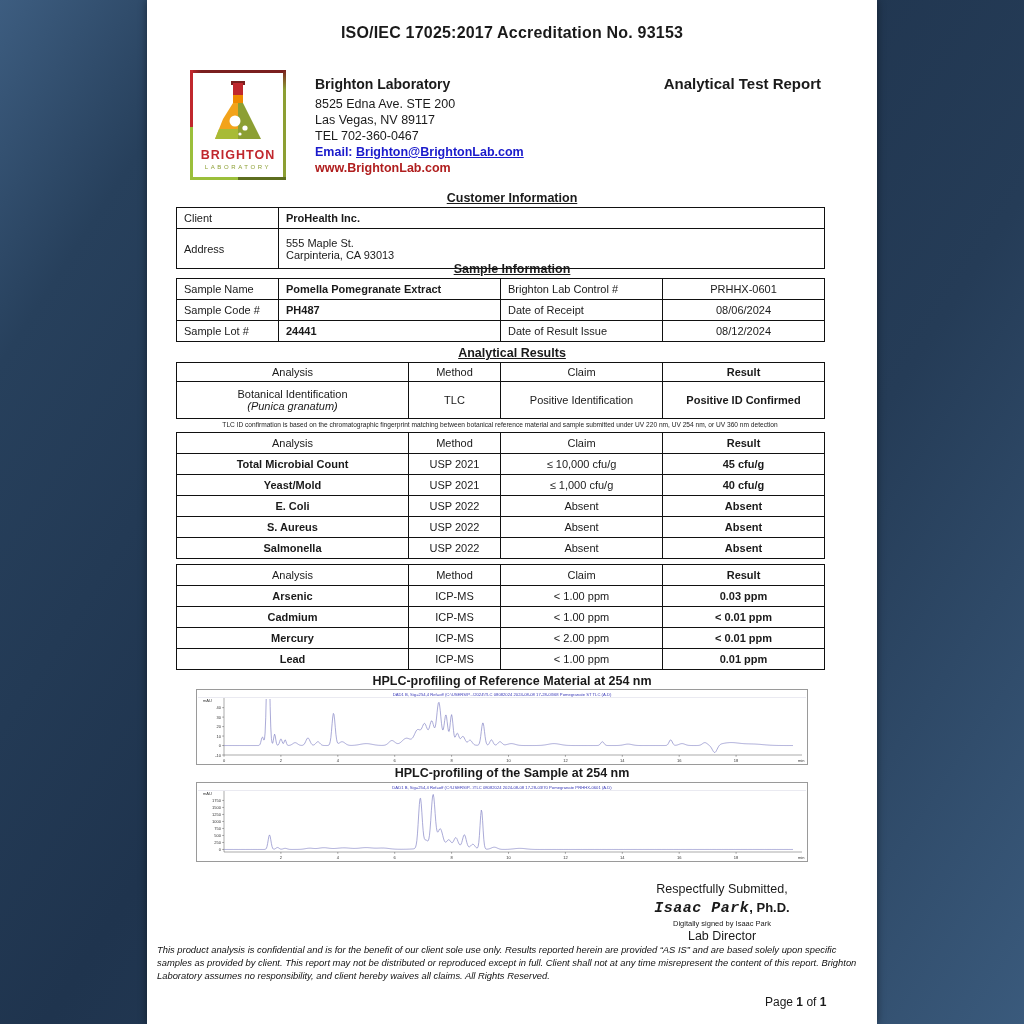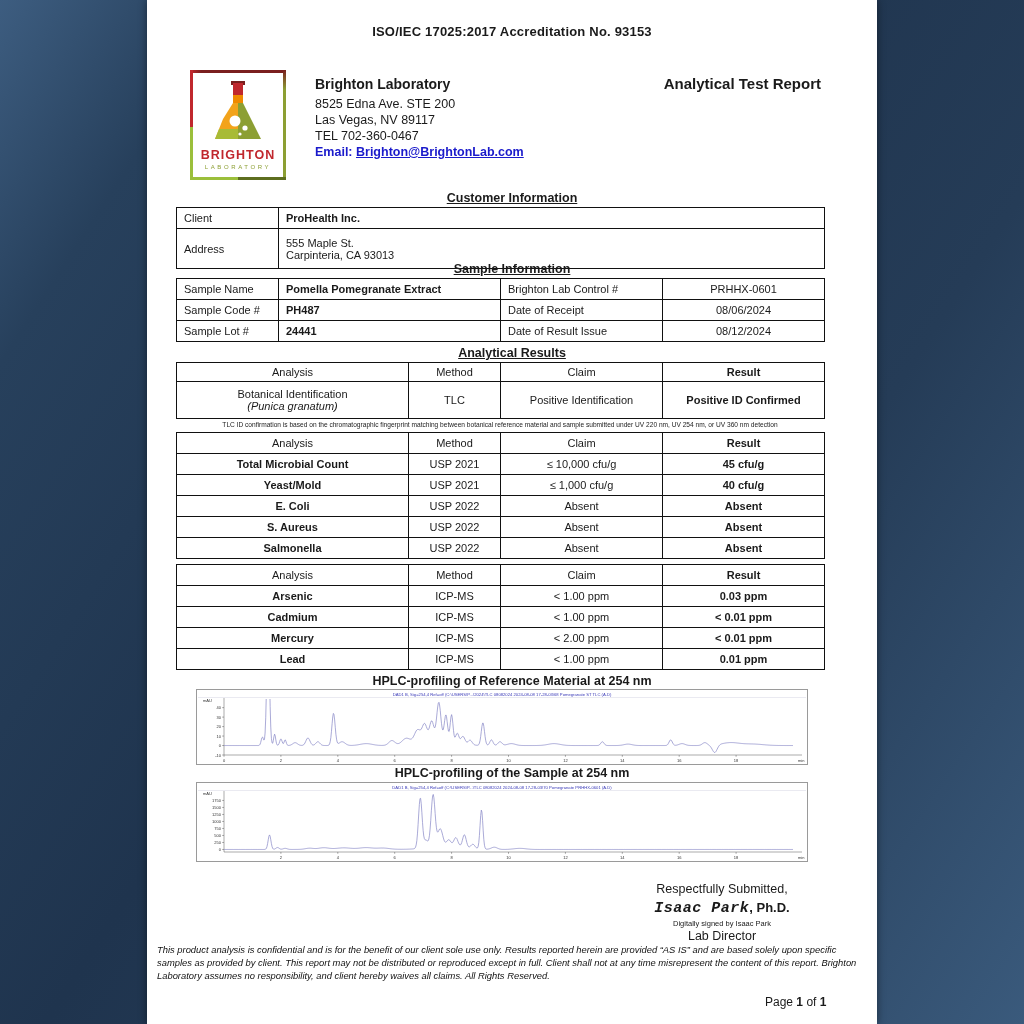--- a/index.html
+++ b/index.html
@@ -7,21 +7,21 @@
   body { font-family:"Liberation Sans", sans-serif; }
   .stage {
     position:relative; width:1024px; height:1024px; overflow:hidden;
     background:linear-gradient(123deg,#3d5d80 0%, #27405c 14%, #1f344e 42%, #253c57 68%, #3a5a7c 100%);
   }
   .page {
     position:absolute; left:147px; top:0; width:730px; height:1024px;
     background:#ffffff; box-shadow:0 0 8px rgba(0,0,0,.45); color:#1a1a1a;
   }
   .abs { position:absolute; }
-  .iso-header { left:0; top:24px; width:730px; text-align:center; font-size:13px; font-weight:bold; letter-spacing:.2px; }
+  .iso-header { left:0; top:24px; width:730px; text-align:center; font-size:16px; font-weight:bold; letter-spacing:.2px; }
 
   
   .logo-box { left:43px; top:70px; width:96px; height:110px; background:#fff; }
   .logo-edge { position:absolute; }
   .logo-e-left  { left:0; top:0; width:3px; height:100%; background:linear-gradient(to bottom,#c0272d 0%,#c0272d 52%,#9bbf3b 52%,#9bbf3b 100%); }
   .logo-e-top   { left:0; top:0; height:3px; width:100%; background:linear-gradient(to right,#c0272d 0%,#7a1f1f 12%,#7a1f1f 100%); }
   .logo-e-right { right:0; top:0; width:3px; height:100%; background:linear-gradient(to bottom,#7a1f1f 0%,#8c9f33 18%,#8c9f33 100%); }
   .logo-e-bottom{ left:0; bottom:0; height:3px; width:100%; background:linear-gradient(to right,#9bbf3b 0%,#9bbf3b 50%,#5d6e1f 50%,#5d6e1f 100%); }
   .logo-inner { position:absolute; inset:3px; display:flex; flex-direction:column; align-items:center; justify-content:flex-end; padding-bottom:7px; }
   .logo-flask { position:absolute; left:50%; top:8px; transform:translateX(-50%); }
@@ -90,20 +90,21 @@
         <div class="logo-sub">LABORATORY</div>
       </div>
     </div>
 
     <div class="abs lab-info">
       <div class="lab-name">Brighton Laboratory</div>
       <div>8525 Edna Ave. STE 200</div>
       <div>Las Vegas, NV 89117</div>
       <div>TEL 702-360-0467</div>
       <div class="lab-email"><span>Email: </span><a href="#">Brighton@BrightonLab.com</a></div>
+      <div class="lab-web">www.BrightonLab.com</div>
     </div>
 
     <div class="abs report-title">Analytical Test Report</div>
 
     <div class="abs section-heading" style="top:191px">Customer Information</div>
     <table class="dtable" style="top:207px">
       <colgroup>
           <col style="width:102px">
           <col style="width:546px">
         </colgroup>

